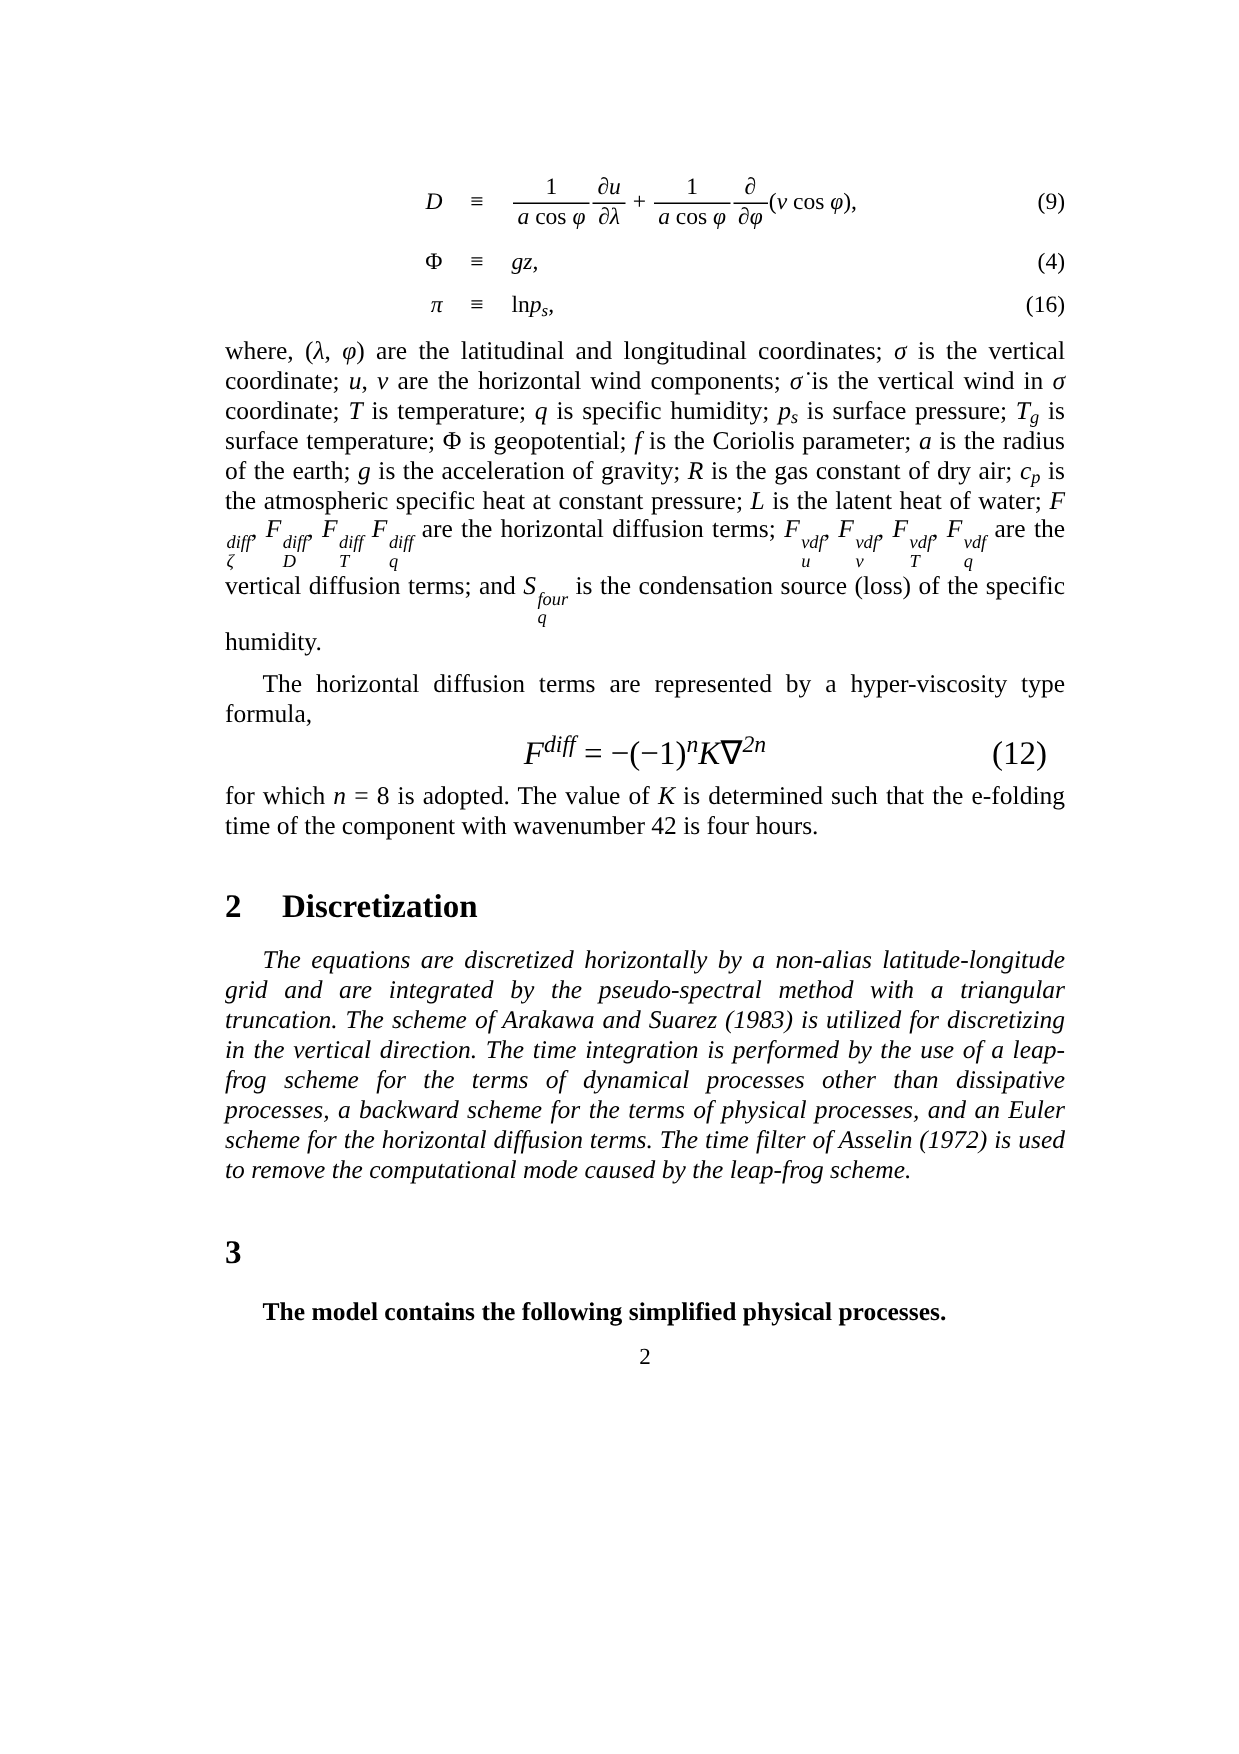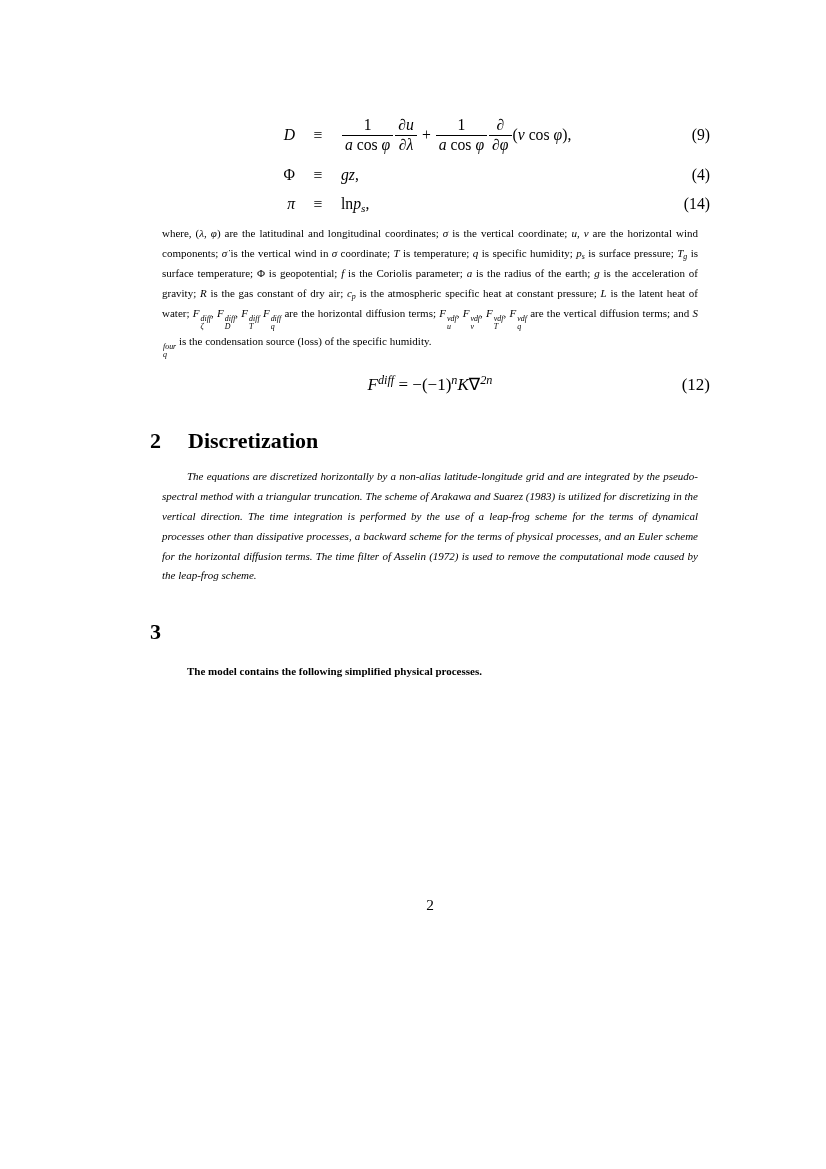--- a/index.html
+++ b/index.html
@@ -11,24 +11,24 @@
     font-family:"Liberation Serif", serif;
     overflow:hidden;
   }
   .content{
     position:absolute;
     left:150px;top:0;
     width:560px;
   }
   
   .para{
-    font-size:11px;
+    font-size:17px;
     line-height:19.9px;
     text-align:justify;
-    margin:12px;
+    margin:0;
   }
   .indent{text-indent:25px;}
   .mi{font-style:italic;}
   sub,sup{font-size:0.72em;line-height:0;font-style:italic;}
   sup{vertical-align:0.5em;}
   sub{vertical-align:-0.25em;}
   .supsub{
     display:inline-flex;
     flex-direction:column;
     align-items:flex-start;
@@ -57,25 +57,25 @@
   }
   .fnum{border-bottom:1px solid #000;padding:0 3px;}
   .fden{padding:0 3px;}
   .op{padding:0 4px;}
   
   .eq-display{
     position:relative;
     display:flex;
     justify-content:center;
     align-items:center;
-    font-size:17px;
+    font-size:22px;
     min-height:26px;
     margin:3px 0 6px 0;
   }
-  .eq-display .eq-num{position:absolute;right:0;margin-left:0;}
+  .eq-display .eq-num{position:absolute;right:12px;margin-left:0;}
   
   .section{
     display:flex;
     gap:27px;
     font-size:22px;
     font-weight:bold;
     margin:0;
     line-height:1.2;
   }
   .sec-2{margin-top:30px;}
@@ -131,21 +131,21 @@
         <span class="eq-lhs">Φ</span>
         <span class="eq-rel">≡</span>
         <span class="eq-rhs"><span class="mi"><span>gz</span></span>,</span>
         <span class="eq-num">(4)</span>
       </div>
 
       <div class="eq-row eq-row-3">
         <span class="eq-lhs"><span class="mi"><span>π</span></span></span>
         <span class="eq-rel">≡</span>
         <span class="eq-rhs">ln <span class="mi"><span>p</span><sub>s</sub></span>,</span>
-        <span class="eq-num">(14)</span>
+        <span class="eq-num">(16)</span>
       </div>
 
     </div>
 
     <p class="para after-eqs">where, (<span class="mi"><span>λ</span></span>, <span class="mi"><span>φ</span></span>) are the latitudinal and longitudinal coordinates; <span class="mi"><span>σ</span></span> is the vertical coordinate; <span class="mi"><span>u</span></span>, <span class="mi"><span>v</span></span> are the horizontal wind components; <span class="mi"><span>σ̇</span></span> is the vertical wind in <span class="mi"><span>σ</span></span> coordinate; <span class="mi"><span>T</span></span> is temperature; <span class="mi"><span>q</span></span> is specific humidity; <span class="mi"><span>p</span><sub>s</sub></span> is surface pressure; <span class="mi"><span>T</span><sub>g</sub></span> is surface temperature; Φ is geopotential; <span class="mi"><span>f</span></span> is the Coriolis parameter; <span class="mi"><span>a</span></span> is the radius of the earth; <span class="mi"><span>g</span></span> is the acceleration of gravity; <span class="mi"><span>R</span></span> is the gas constant of dry air; <span class="mi"><span>c</span><sub>p</sub></span> is the atmospheric specific heat at constant pressure; <span class="mi"><span>L</span></span> is the latent heat of water; <span class="mi"><span>F</span><span class="supsub">
             <span>diff</span>
             <span>ζ</span>
           </span></span>, <span class="mi"><span>F</span><span class="supsub">
             <span>diff</span>
             <span>D</span>
@@ -165,26 +165,28 @@
             <span>vdf</span>
             <span>T</span>
           </span></span>, <span class="mi"><span>F</span><span class="supsub">
             <span>vdf</span>
             <span>q</span>
           </span></span> are the vertical diffusion terms; and <span class="mi"><span>S</span><span class="supsub">
             <span>four</span>
             <span>q</span>
           </span></span> is the condensation source (loss) of the specific humidity.</p>
 
+    <p class="para indent p2">The horizontal diffusion terms are represented by a hyper-viscosity type formula,</p>
 
     <div class="eq-display">
       <span><span class="mi"><span>F</span><sup>diff</sup></span> = −(−1)<span><sup>n</sup></span><span class="mi"><span>K</span></span>∇<span><sup>2n</sup></span></span>
       <span class="eq-num">(12)</span>
     </div>
 
+    <p class="para p3">for which <span class="mi"><span>n</span></span> = 8 is adopted.  The value of <span class="mi"><span>K</span></span> is determined such that the e-folding time of the component with wavenumber 42 is four hours.</p>
 
     <h2 class="section sec-2">
       <span class="sec-num">2</span>
       <span class="sec-title">Discretization</span>
     </h2>
     <p class="para indent p4">The equations are discretized horizontally by a non-alias latitude-longitude grid and are integrated by the pseudo-spectral method with a triangular truncation.  The scheme of Arakawa and Suarez (1983) is utilized for discretizing in the vertical direction.  The time integration is performed by the use of a leap-frog scheme for the terms of dynamical processes other than dissipative processes, a backward scheme for the terms of physical processes, and an Euler scheme for the horizontal diffusion terms.  The time filter of Asselin (1972) is used to remove the computational mode caused by the leap-frog scheme.</p>
 
     <h2 class="section sec-3">
       <span class="sec-num">3</span>
     </h2>

